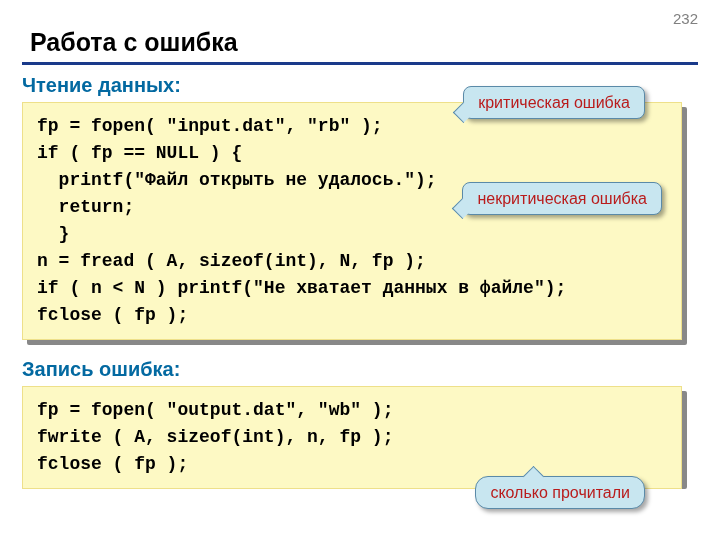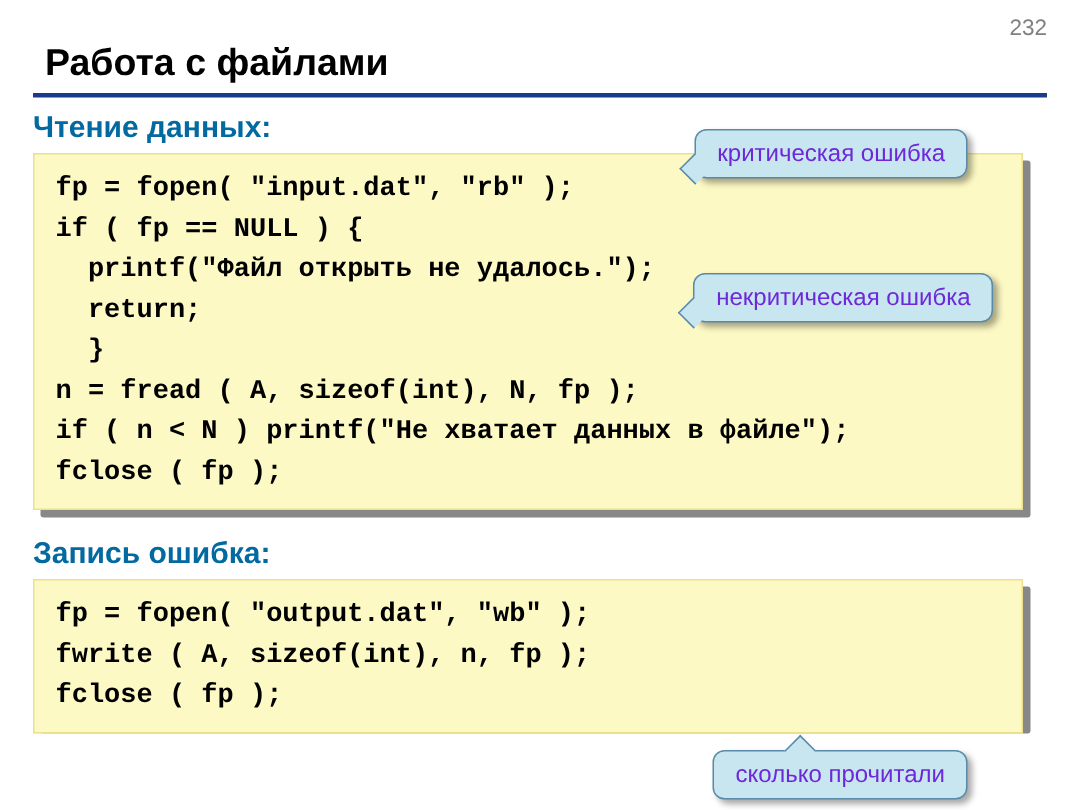--- a/index.html
+++ b/index.html
@@ -72,48 +72,48 @@
     line-height: 1.5;
     white-space: pre;
   }
   .callout {
     position: absolute;
     background: #c8e6f0;
     border: 1px solid #5a8aa8;
     border-radius: 8px;
     padding: 6px 14px;
     font-size: 16px;
-    color: #6d28d9;
+    color: #b91c1c;
     text-align: center;
     box-shadow: 3px 3px 4px rgba(0,0,0,0.35);
     line-height: 1.2;
   }
   .callout::before {
     content: "";
     position: absolute;
     width: 14px;
     height: 14px;
     background: #c8e6f0;
     border-left: 1px solid #5a8aa8;
     border-bottom: 1px solid #5a8aa8;
     transform: rotate(45deg);
   }
   .co1 { top: 86px; right: 75px; }
   .co1::before { left: -8px; top: 18px; }
   .co2 { top: 182px; right: 58px; }
   .co2::before { left: -8px; top: 18px; }
-  .co3 { top: 500px; right: 75px; }
+  .co3 { top: 476px; right: 75px; border-radius: 13px; }
   .co3::before { left: 50px; top: -8px; transform: rotate(135deg); }
 </style>
 </head>
 <body>
 
 <div class="page-number">232</div>
 
-<div class="title">Работа с файлами</div>
+<div class="title">Работа с ошибка</div>
 <div class="title-underline"></div>
 
 <div class="section-label sec1">Чтение данных:</div>
 
 <div class="code-box-wrap cb1">
   <div class="code-shadow sh1"></div>
   <div class="code-box">fp = fopen( "input.dat", "rb" );
 if ( fp == NULL ) {
   printf("Файл открыть не удалось.");
   return;

